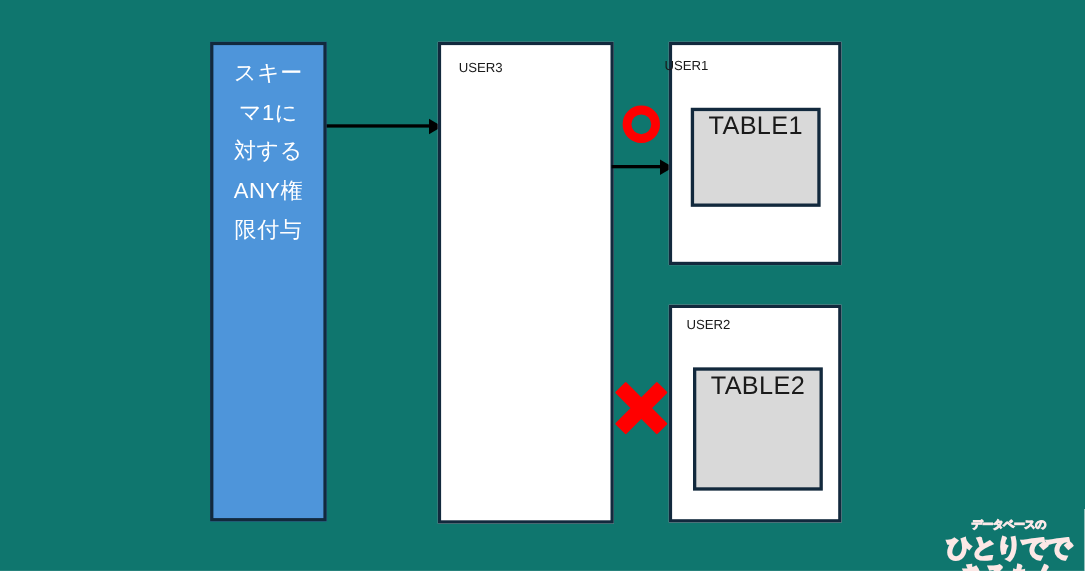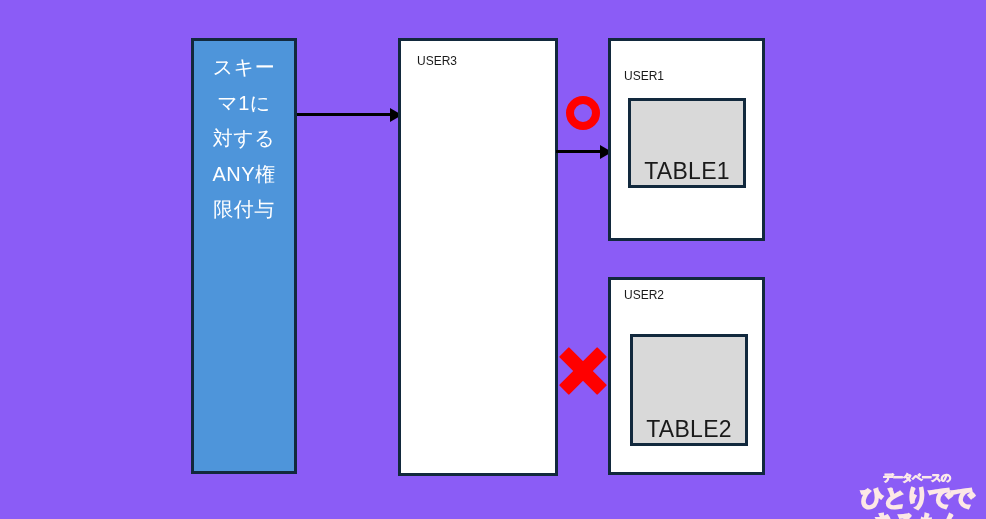--- a/index.html
+++ b/index.html
@@ -8,21 +8,21 @@
     padding: 0;
     background: #ffffff;
   }
   body {
     font-family: "Liberation Sans", "DejaVu Sans", sans-serif;
   }
   #canvas {
     position: relative;
     width: 986px;
     height: 519px;
-    background: #8b5cf6;
+    background: #0f766e;
     overflow: hidden;
   }
 
   
   .box {
     position: absolute;
     border: 3px solid #12293d;
     background: #ffffff;
   }
   .box-label {
@@ -64,38 +64,38 @@
   }
   #user3-label { left: 417px; top: 55px; }
 
   
   #user1-box {
     left: 608px;
     top: 38px;
     width: 157px;
     height: 203px;
   }
-  #user1-label { left: 624px; top: 54px; margin-top: 16px; }
+  #user1-label { left: 604px; top: 54px; }
 
   
   #user2-box {
     left: 608px;
     top: 277px;
     width: 157px;
     height: 198px;
   }
   #user2-label { left: 624px; top: 289px; text-align: center; }
 
   
   .table-box {
     position: absolute;
     background: #d9d9d9;
     border: 3px solid #12293d;
     display: flex;
-    align-items: flex-end;
+    align-items: flex-start;
     justify-content: center;
   }
   .table-box span {
     font-size: 23px;
     color: #1a1a1a;
     letter-spacing: 0.3px;
   }
   #table1-box {
     left: 628px;
     top: 98px;

